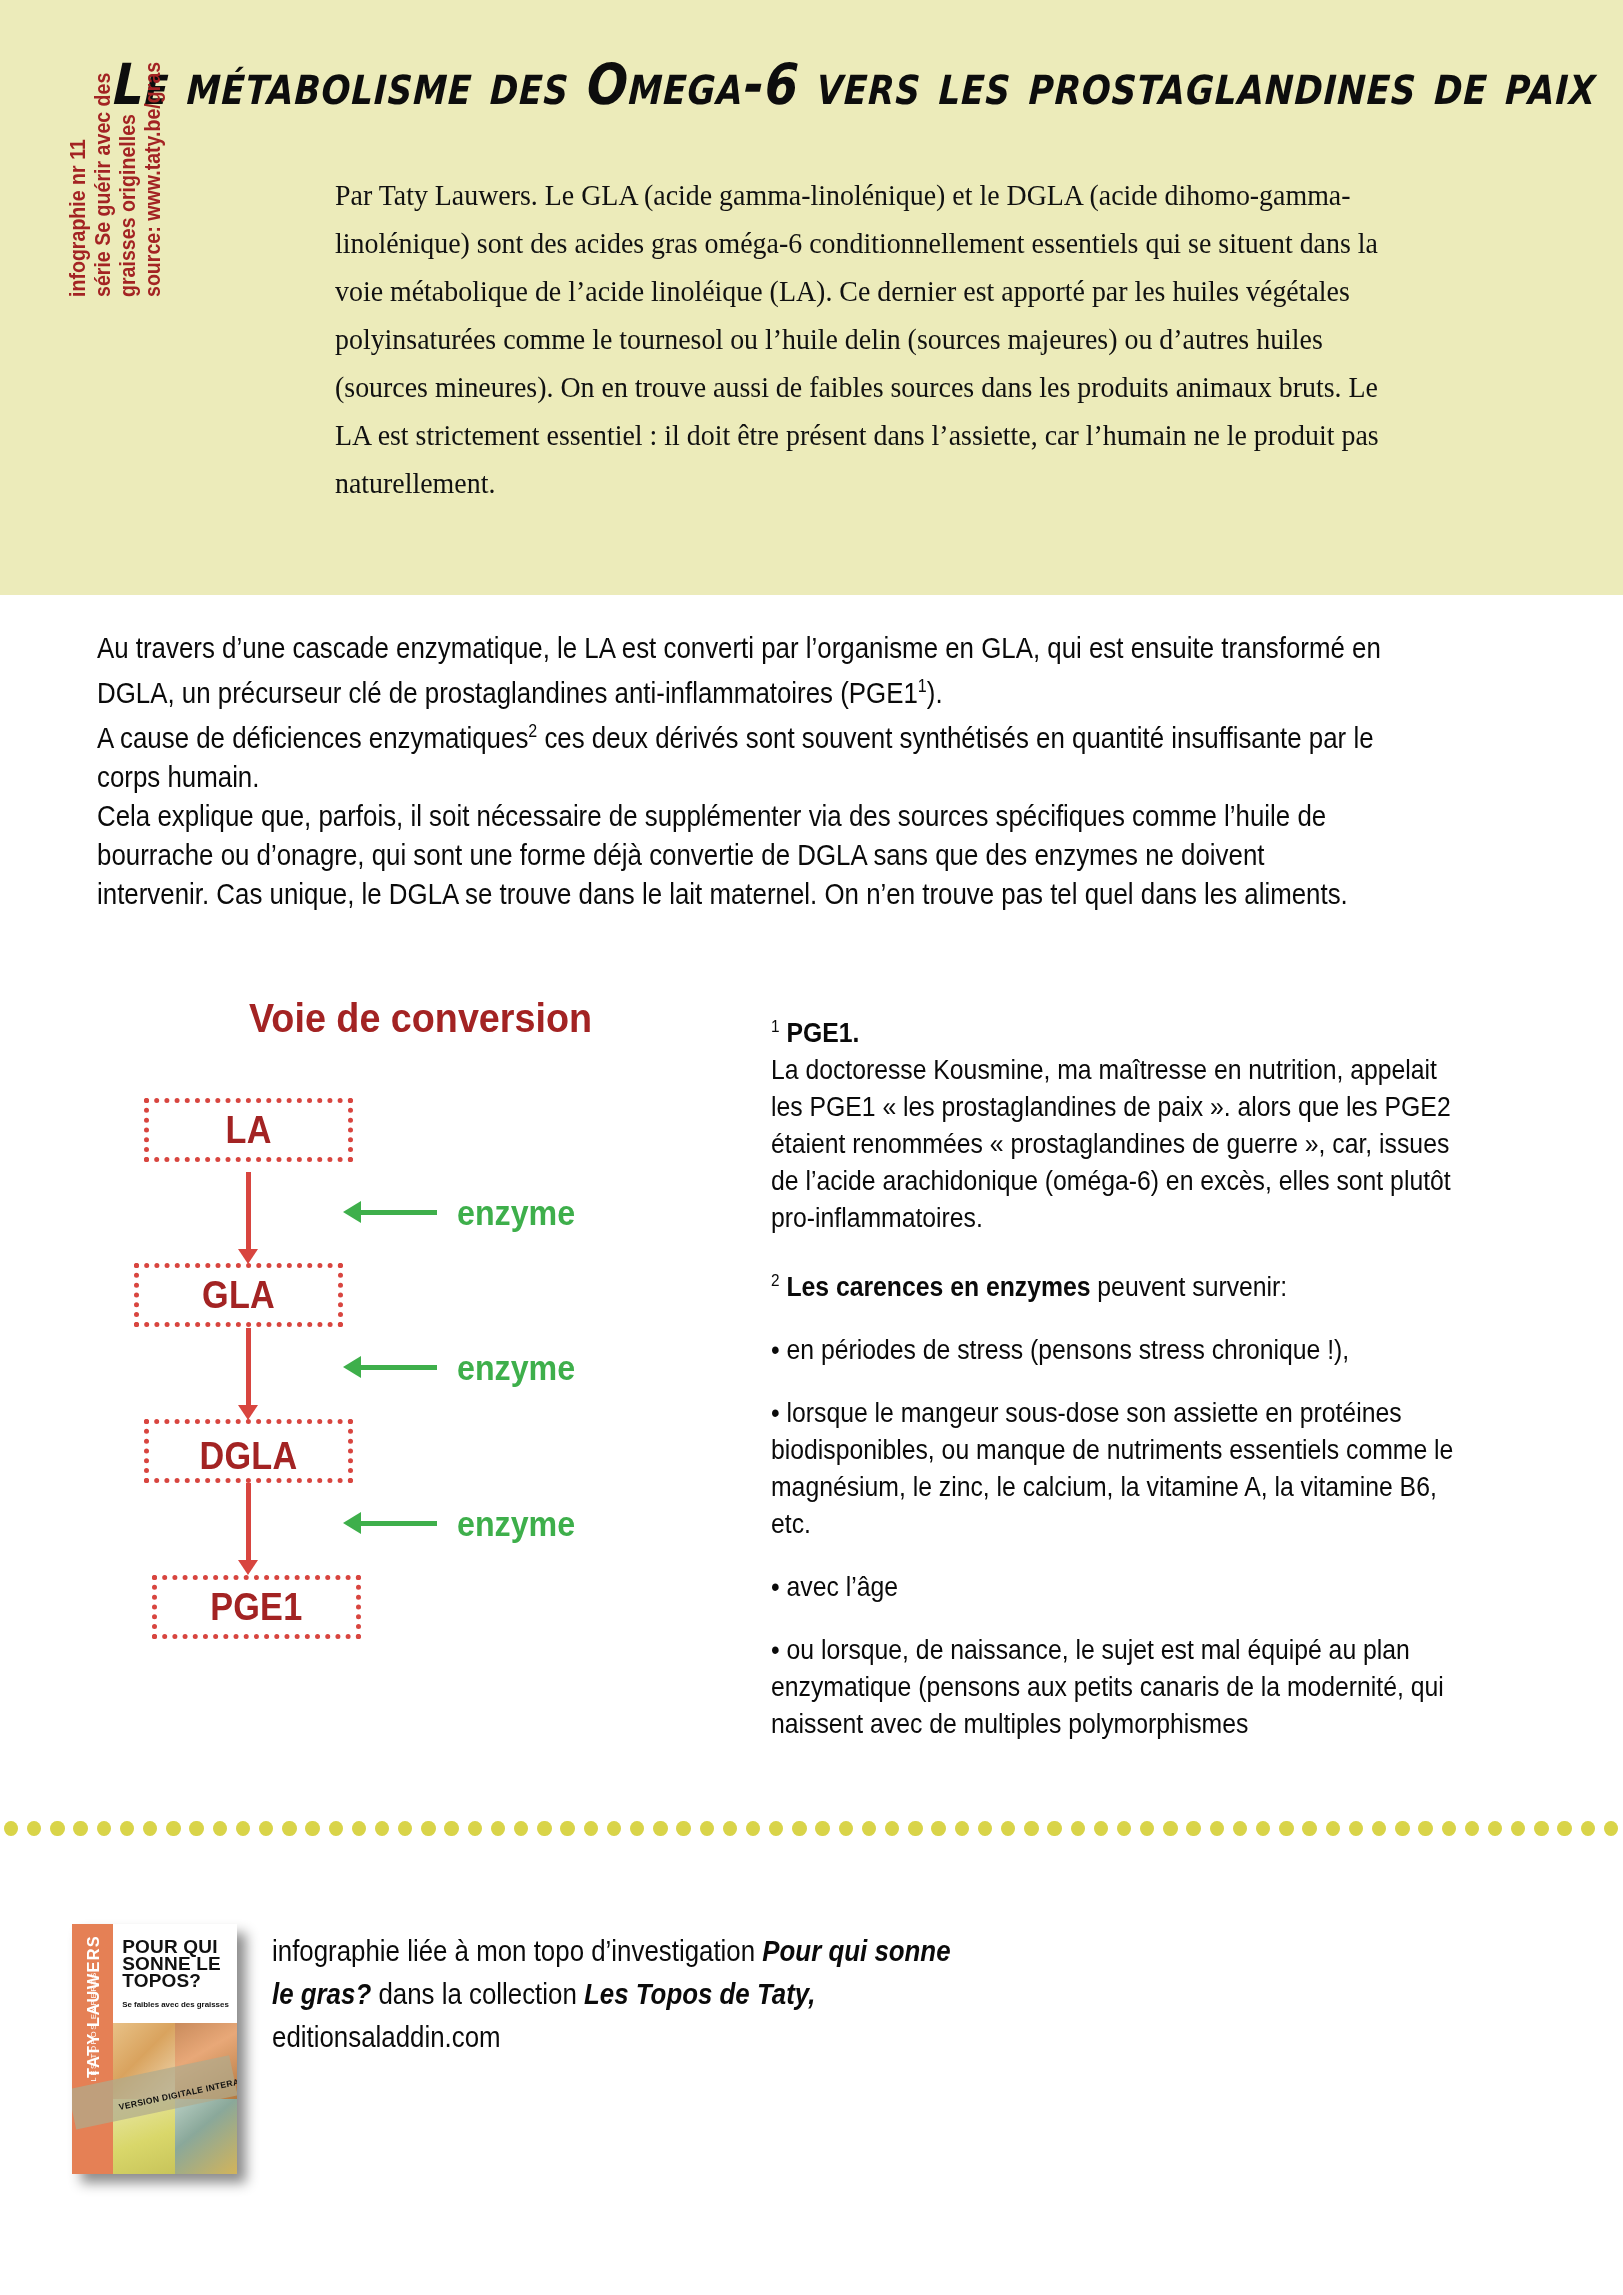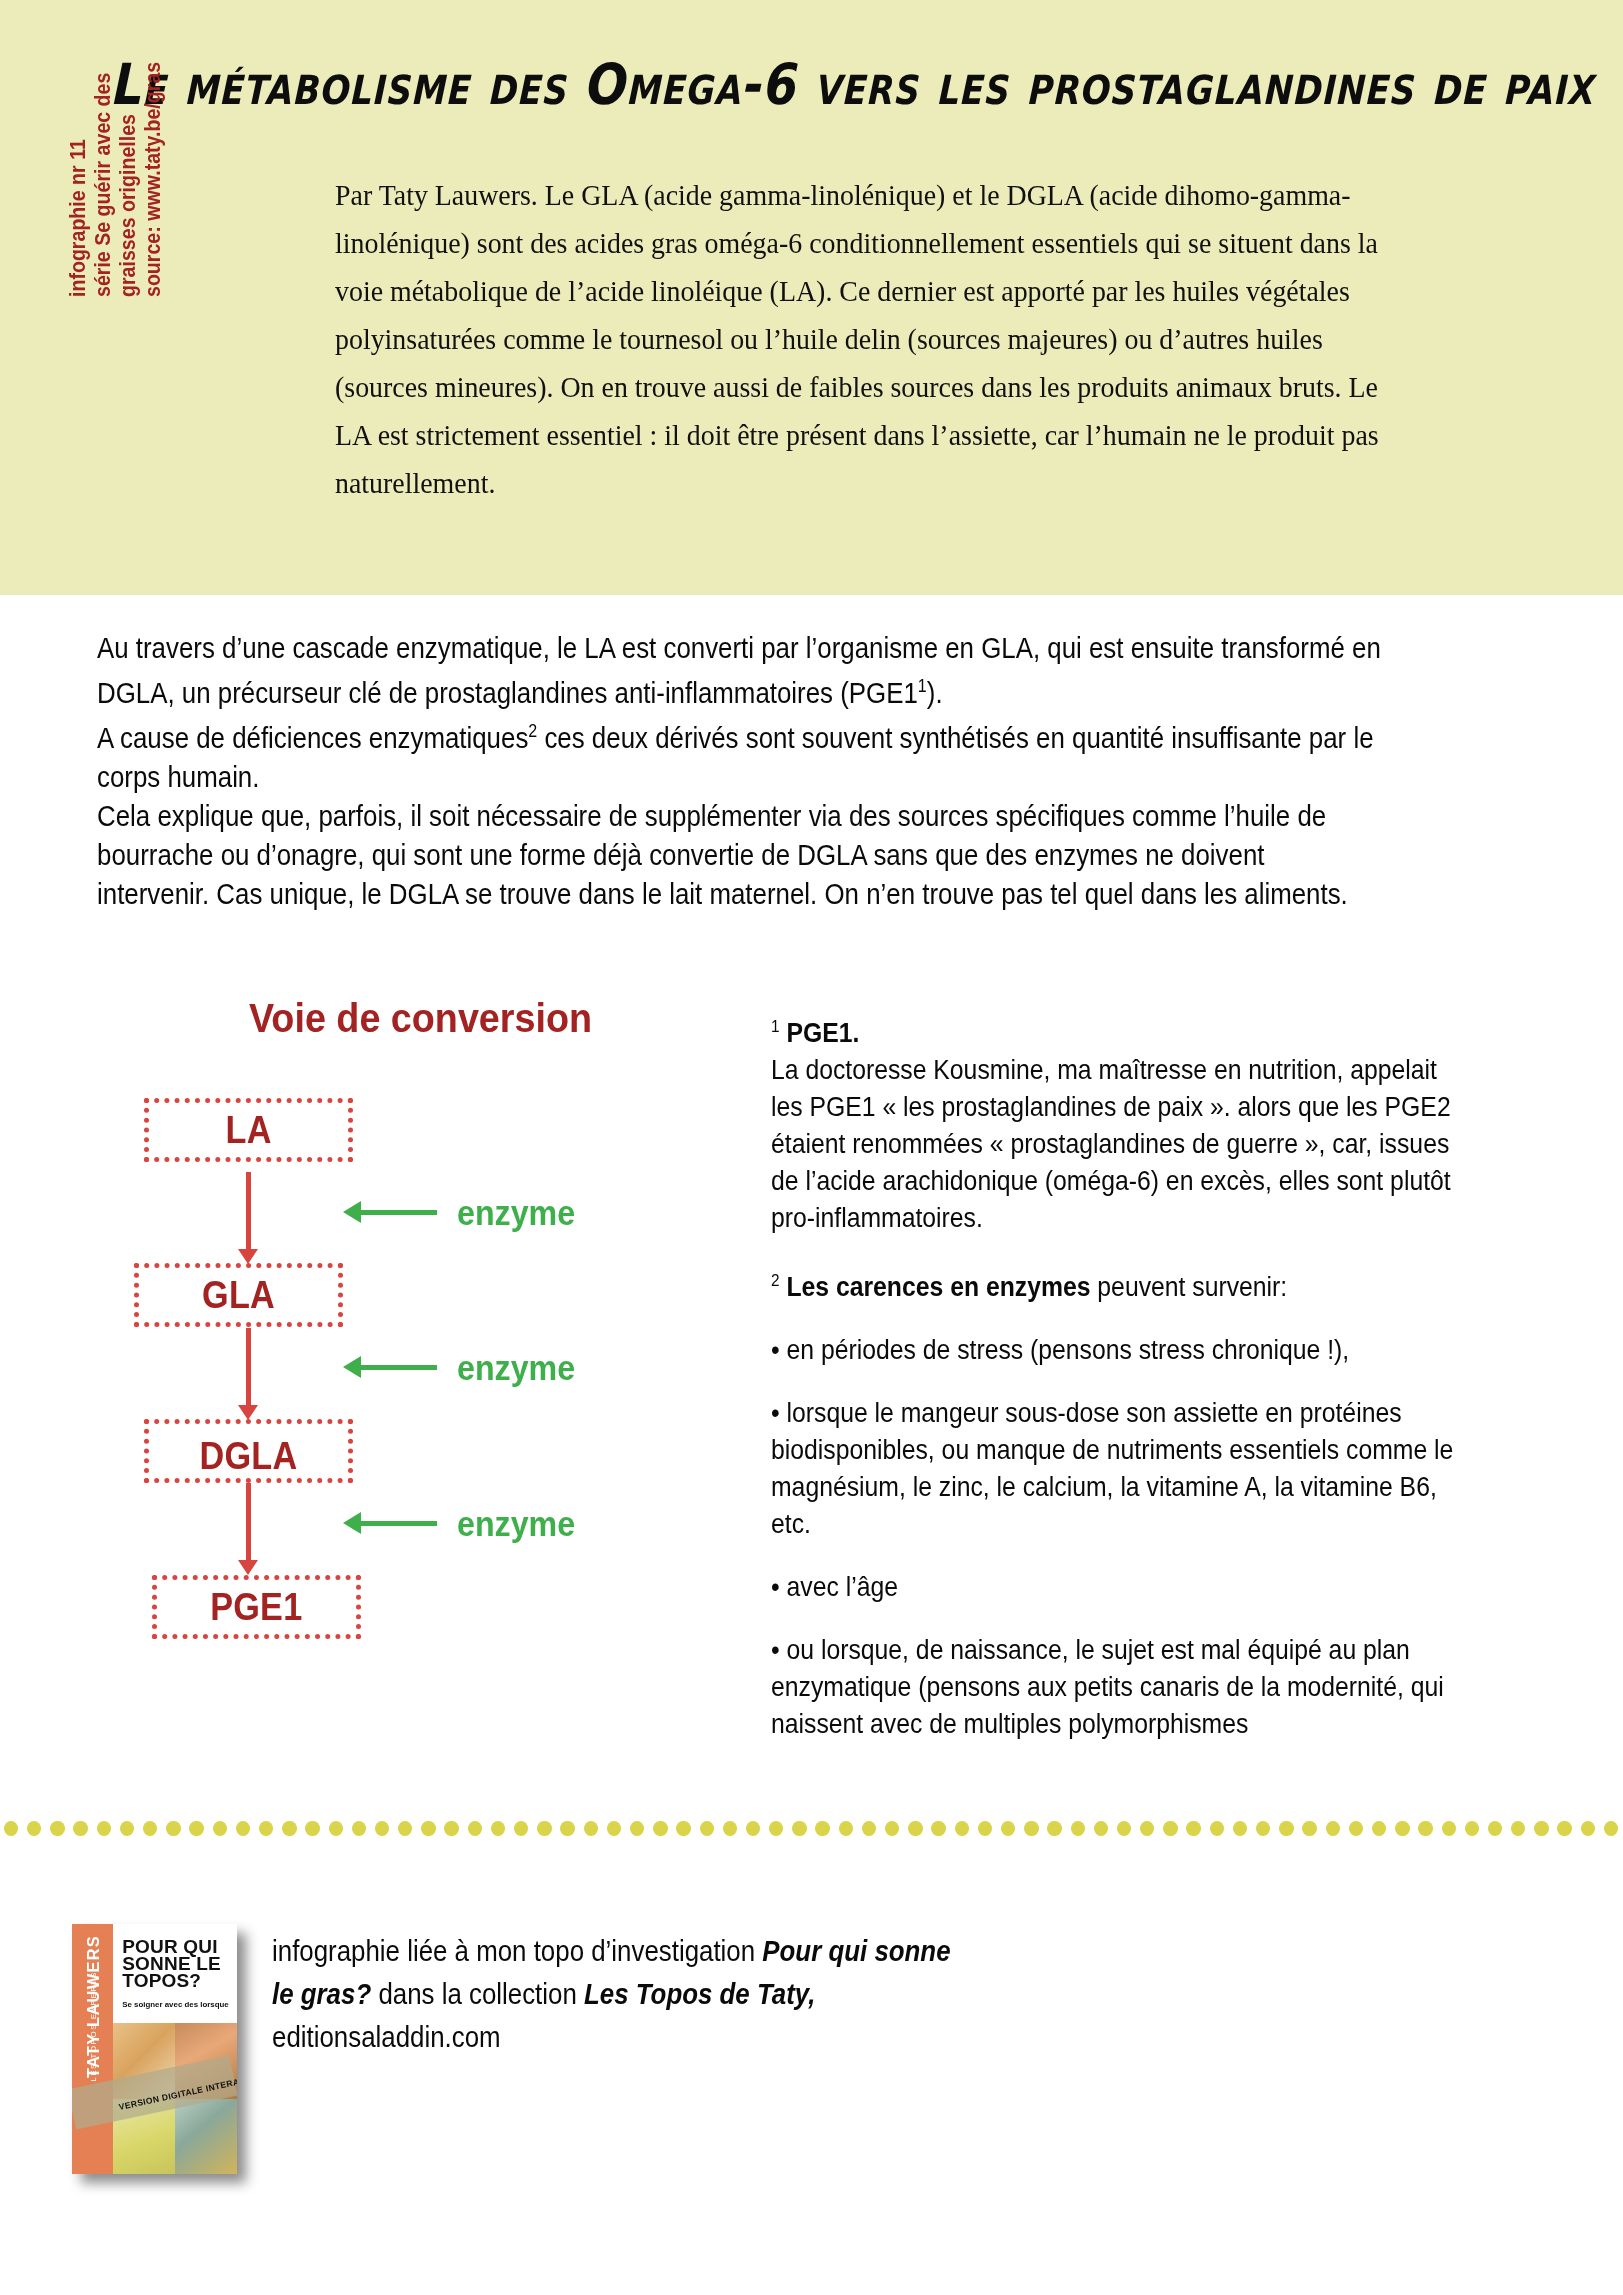--- a/index.html
+++ b/index.html
@@ -472,21 +472,21 @@
 </div>
 
 <div class="book">
   <div class="book-spine">
     <div class="book-spine-author">TATY LAUWERS</div>
     <div class="book-spine-series">LES TOPOS EXPERTS</div>
   </div>
   <div class="book-top">
     <div class="book-title">POUR QUI</div>
     <div class="book-title">SONNE LE TOPOS?</div>
-    <div class="book-sub">Se soigner avec des lorsque</div>
+    <div class="book-sub">Se faibles avec des graisses</div>
   </div>
   <div class="book-photos">
     <div class="ph ph1"></div>
     <div class="ph ph2"></div>
     <div class="ph ph3"></div>
     <div class="ph ph4"></div>
   </div>
   <div class="book-band"></div>
   <div class="book-version">VERSION DIGITALE INTERACTIVE</div>
 </div>

